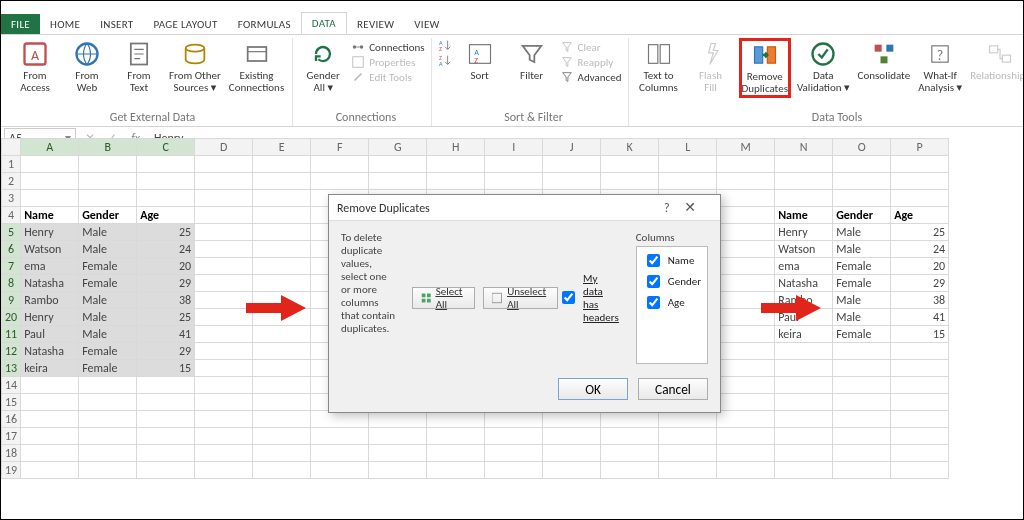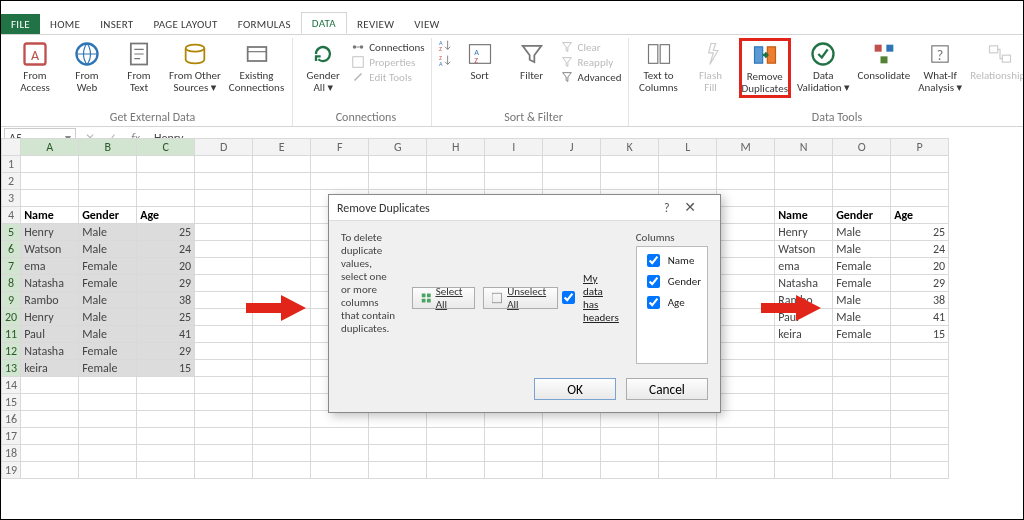--- a/index.html
+++ b/index.html
@@ -39,21 +39,21 @@
   .dialog { position:absolute; left:327px; top:193px; width:393px; background:#f0f0f0; border:1px solid #888; box-shadow:3px 3px 10px rgba(0,0,0,0.25); font-size:11px;}
   .dlg-title { display:flex; align-items:center; justify-content:space-between; height:26px; padding:0 8px; background:#fff; border-bottom:1px solid #ddd; font-size:12px; color:#333;}
   .dlg-body { padding:10px 12px 6px; display:flex; flex-direction:row; gap:17px;}
   .dlg-row { display:flex; align-items:center; justify-content:flex-end;text-decoration:underline;}
   .btnrow { display:flex; gap:8px;}
   .dlgbtn { display:flex; align-items:center; gap:4px; height:22px; padding:0 8px; background:linear-gradient(#fdfdfd,#e9e9e9); border:1px solid #adadad; font-size:11px; color:#333;}
   .listbox { background:#fff; border:1px solid #bbb; height:118px; padding:4px 6px; display:flex; flex-direction:column; gap:2px; }
   .fieldset-label { font-size:11px; color:#444; margin-bottom:2px;}
   .chk { display:flex; align-items:center; gap:5px; font-size:11px; color:#222;}
   .dlg-foot { display:flex; justify-content:flex-end; padding:8px 12px 12px; gap:10px;}
-  .okbtn { width:82px; height:22px; background:linear-gradient(#fdfdfd,#e9e9e9); border:1px solid #7aa4cf; }
+  .okbtn { width:70px; height:22px; background:linear-gradient(#fdfdfd,#e9e9e9); border:1px solid #7aa4cf; }
   
   .arrow { position:absolute; width:60px; height:30px; }
   .arrow svg { width:100%; height:100%; }
 </style>
 </head>
 <body>
 
 <div class="tabs">
   <div class="tab file">FILE</div>
   <div class="tab">HOME</div>

